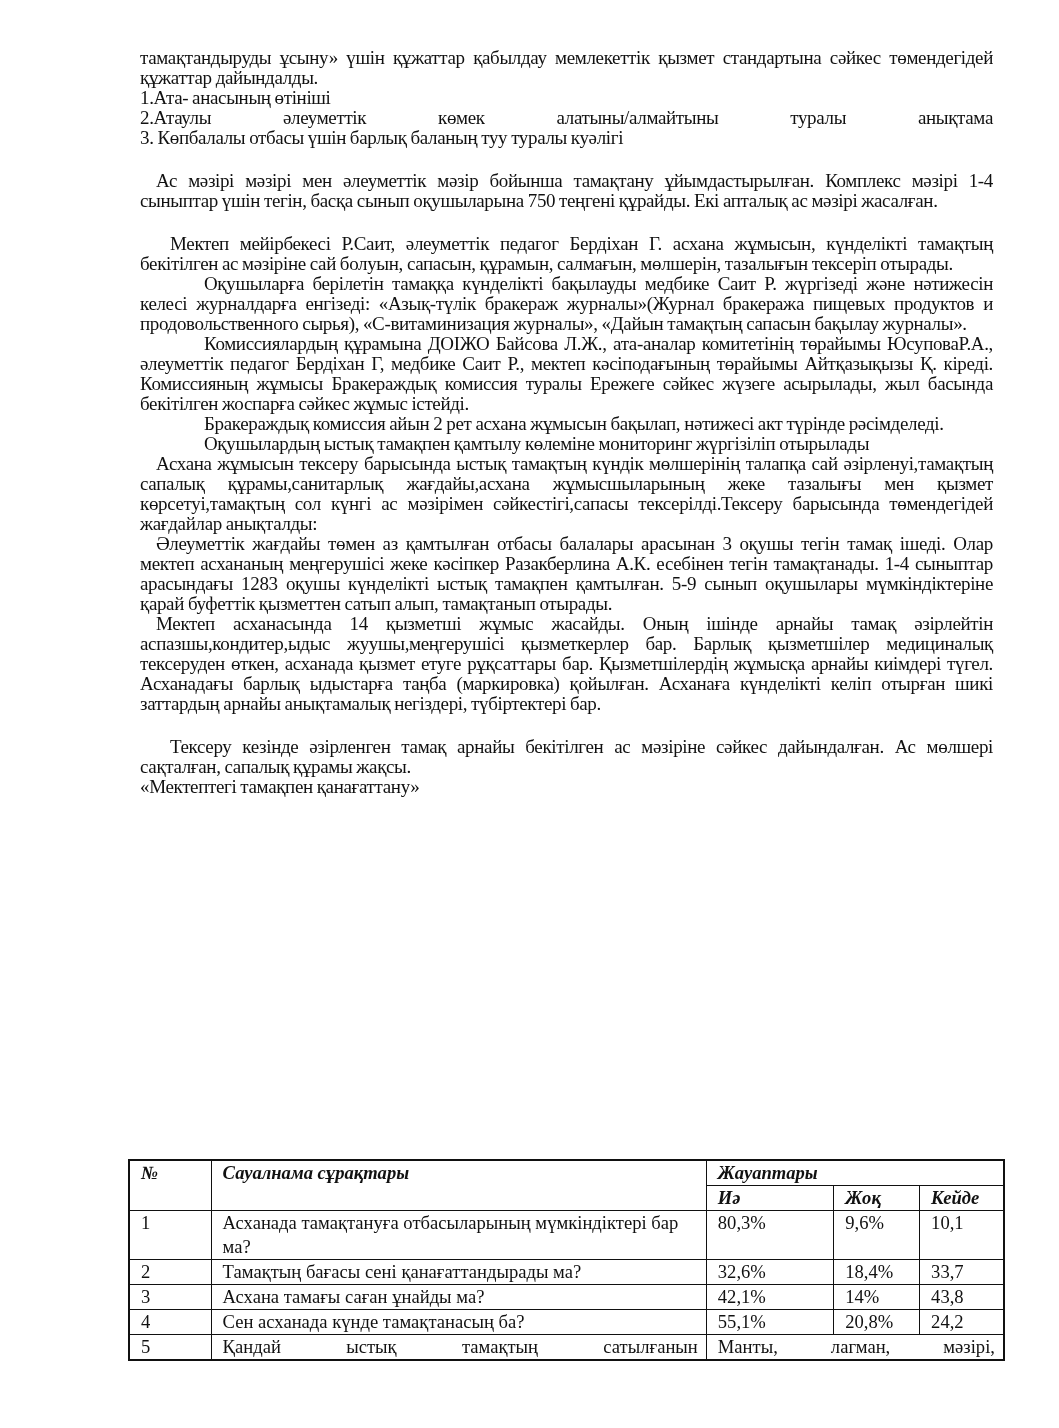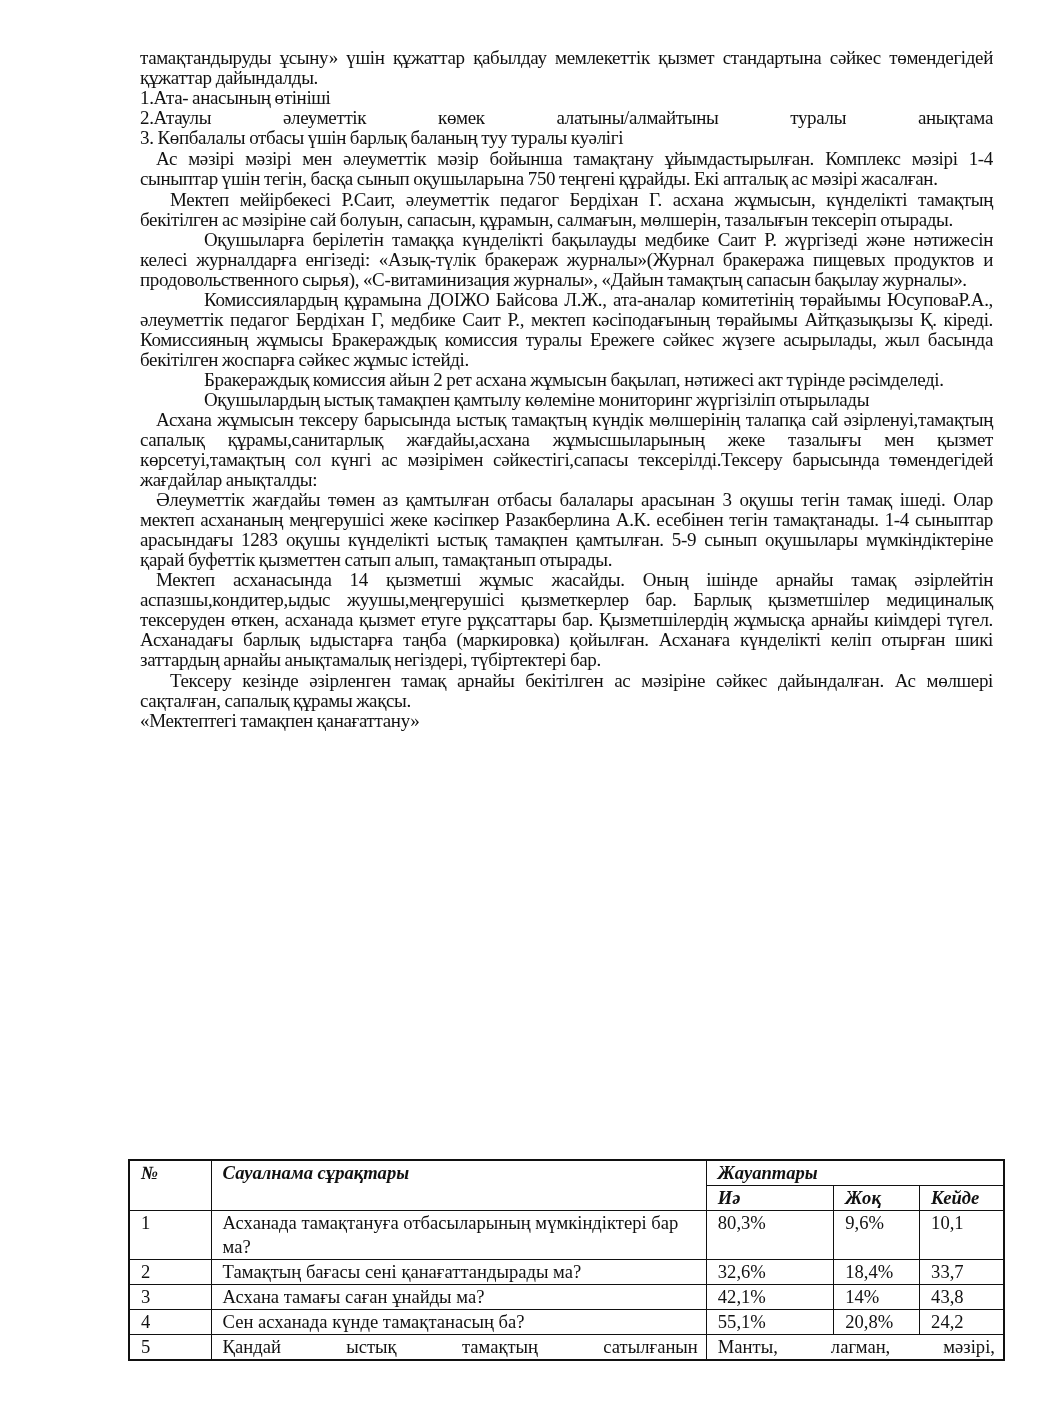--- a/index.html
+++ b/index.html
@@ -13,21 +13,21 @@
   }
   .p {
     font-size: 19px; line-height: 20px; margin: 0; text-align: justify;
     letter-spacing: -0.35px; word-spacing: -0.5px;
   }
   .p.last-just { text-align-last: justify; }
   .ind1 { text-indent: 16px; }
   .ind2 { text-indent: 64px; }
   .ind3 { text-indent: 30px; }
   .gap { }
-  .gap2 { margin-top: 1px; }
+  .gap2 { margin-top: 23px; }
   .center-title { text-indent: 86px; }
   table.survey {
     position: absolute; left: 128px; top: 1159px; width: 877px;
     border-collapse: collapse; font-size: 18.6px; line-height: 24px;
     border: 2px solid #111;
   }
   table.survey td, table.survey th {
     border: 1px solid #111; padding: 0 8px 0 11px; vertical-align: top; text-align: left;
     font-weight: normal;
   }

